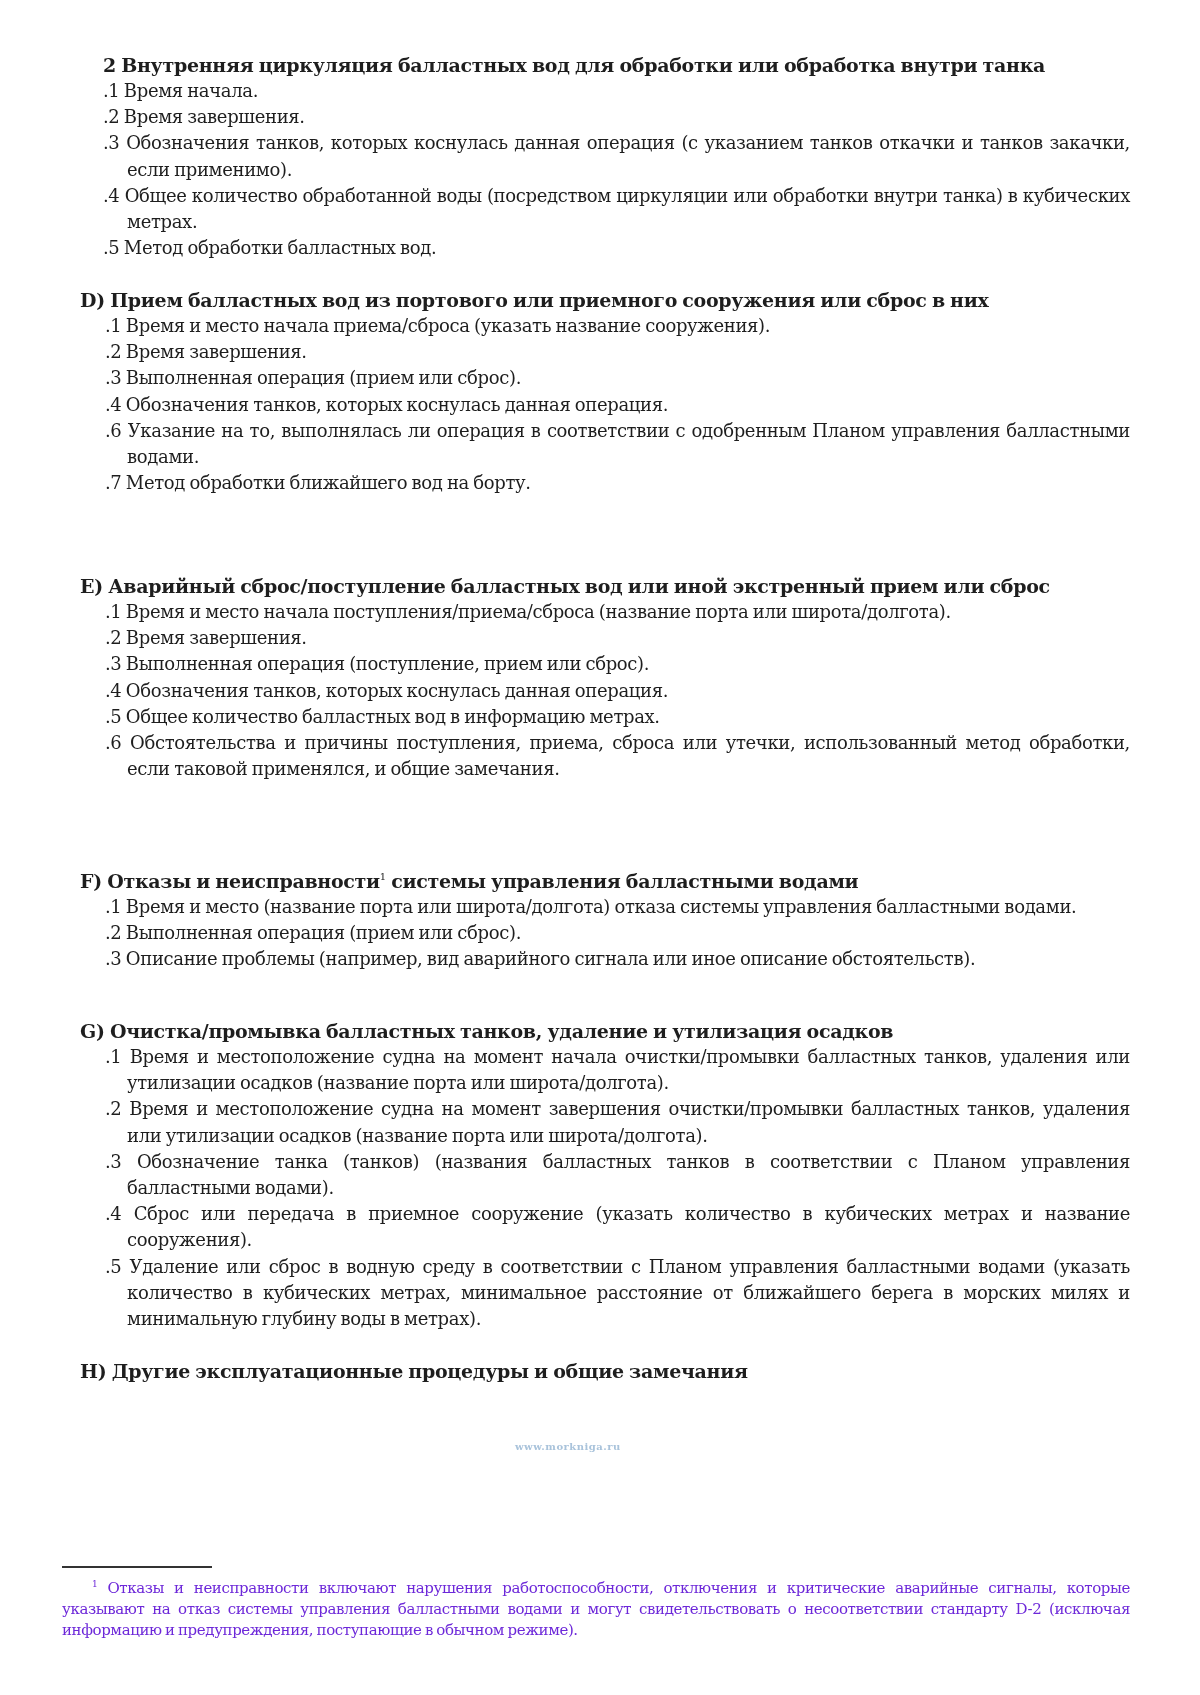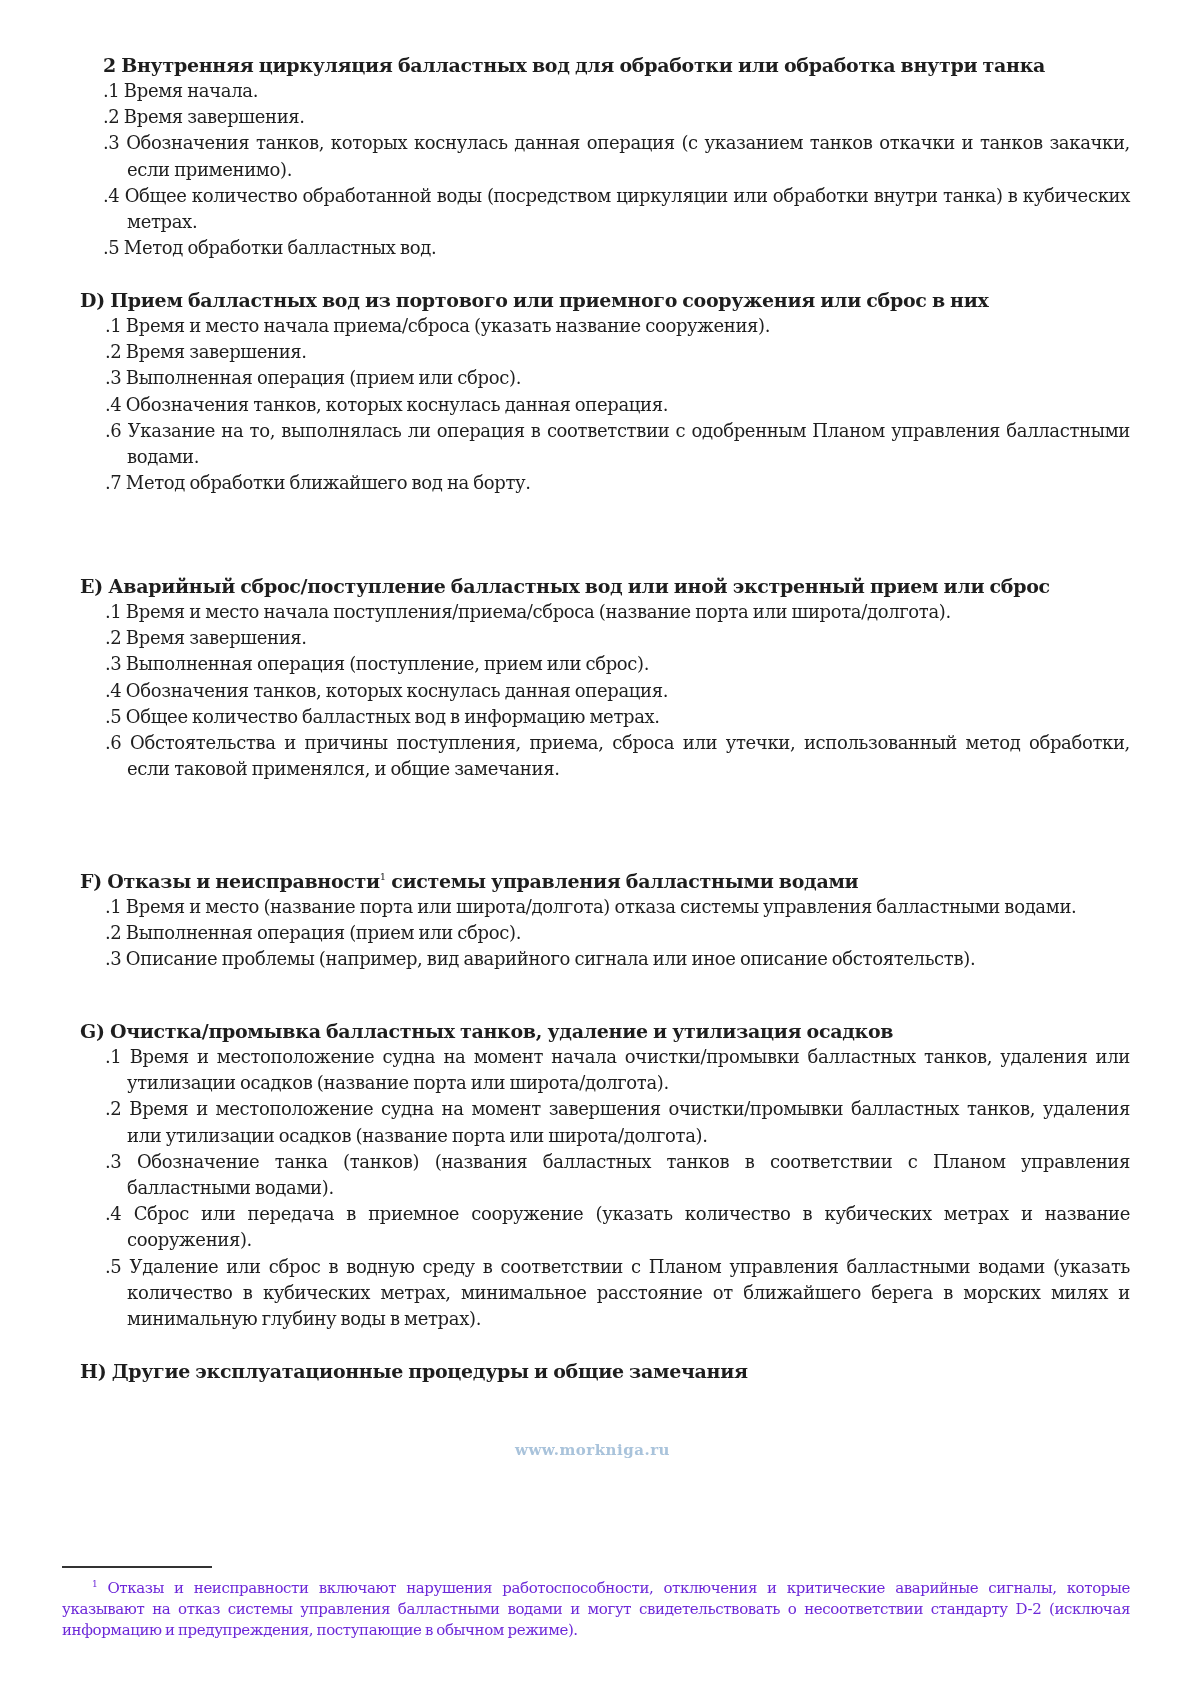--- a/index.html
+++ b/index.html
@@ -13,21 +13,21 @@
   .item { font-size: 18px; line-height: 26.2px; text-align: justify; letter-spacing: -0.35px;
           padding-left: 47px; text-indent: -22px; word-spacing: -1px; }
   #sec-2 { top: 52px; left: 103px; width: 1027px; }
   #sec-2 .item { padding-left: 24px; text-indent: -24px; }
   #sec-D { top: 287px; }
   #sec-E { top: 573px; }
   #sec-F { top: 832px; margin-top: 36px; }
   #sec-G { top: 1018px; }
   #sec-H { top: 1358px; }
   sup { font-size: 10px; vertical-align: 8px; line-height: 0; font-weight: normal; }
-  .watermark { position: absolute; left: 515px; top: 1441px; font-size: 15px; font-weight: bold;
+  .watermark { position: absolute; left: 515px; top: 1441px; font-size: 10px; font-weight: bold;
                color: #a9c3db; letter-spacing: 0.5px; font-family: "DejaVu Serif", serif; }
   .fn-rule { position: absolute; left: 62px; top: 1566px; width: 150px; height: 2px; background: #333; }
   .footnote { position: absolute; left: 62px; top: 1578px; width: 1068px; font-size: 15px;
               line-height: 21px; text-align: justify; letter-spacing: -0.4px; word-spacing: -1px;
               text-indent: 30px; color: #6d28d9; }
   .footnote sup { font-size: 9px; vertical-align: 6px; }
 </style>
 </head>
 <body>
 

